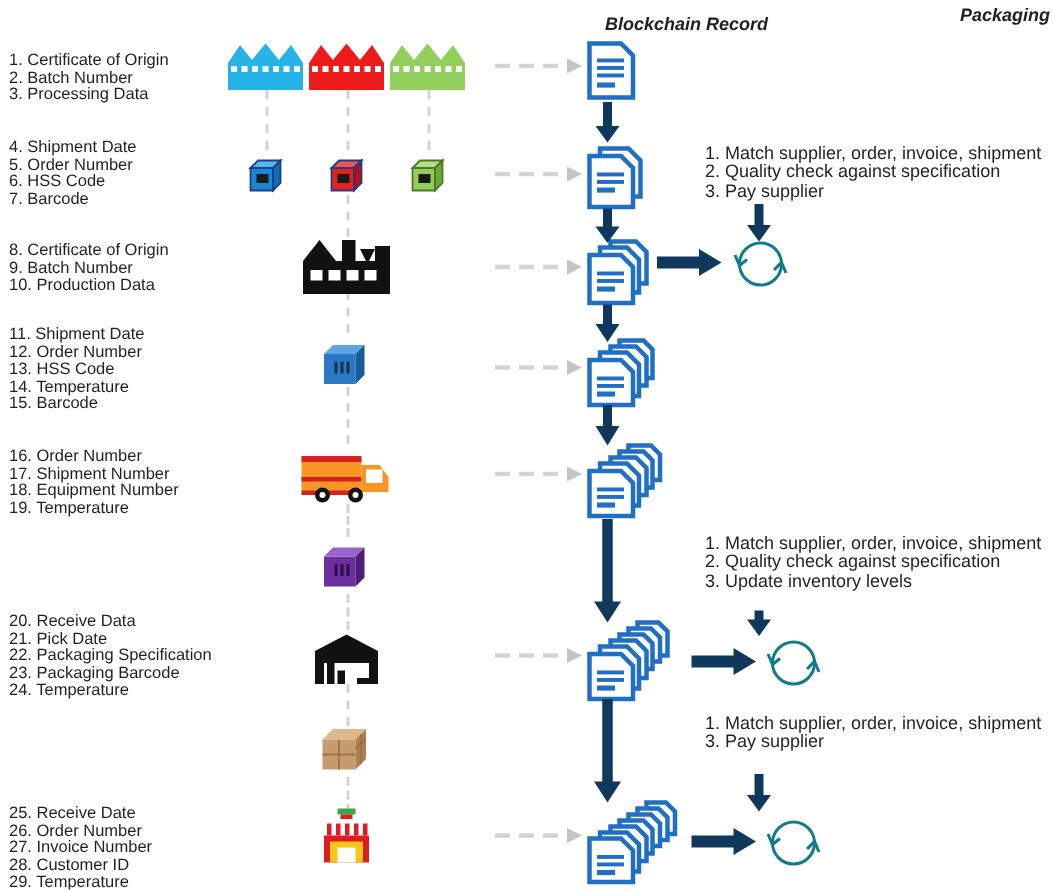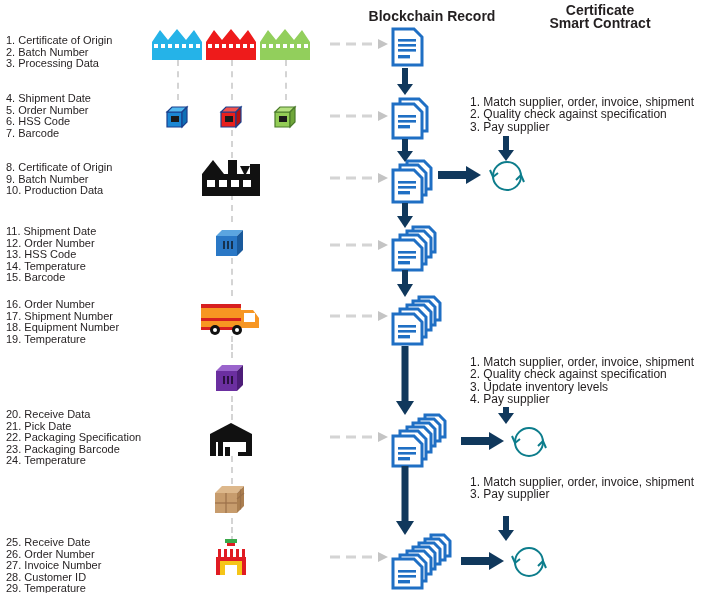--- a/index.html
+++ b/index.html
@@ -1,33 +1,32 @@
 <!DOCTYPE html>
 <html><head>
 <meta charset="utf-8">
 <style>
   html,body{margin:0;padding:0;background:#ffffff;}
   body{width:702px;height:593px;position:relative;overflow:hidden;
        font-family:"Liberation Sans","DejaVu Sans",sans-serif;color:#231f20;}
   .abs{position:absolute;}
-  .hdr{font-weight:bold;font-size:14px;text-align:center;line-height:13px;color:#231f20;}
+  .hdr{font-style:italic;font-weight:bold;font-size:12px;text-align:right;line-height:13px;color:#231f20;}
   .lbl{font-size:11px;line-height:11.6px;color:#231f20;white-space:nowrap;}
   .lbl div{display:block;}
   .sc{font-size:12px;line-height:12.4px;color:#231f20;white-space:nowrap;}
   .vdash{position:absolute;width:0;border-left:2px dashed #d4d4d4;}
   svg{display:block;overflow:visible;}
 </style>
 </head>
 <body>
 
 <div class="abs hdr" style="left:352px;top:10px;width:160px;">Blockchain Record</div>
 
 <div class="abs hdr" style="left:500px;top:4px;width:200px;">
-  <div>Certificate</div>
-  <div>Smart Contract</div>
+  <div>Packaging</div>
 </div>
 
 <div class="abs lbl" style="left:6px;top:35px;">
   <div>1.  Certificate of Origin</div>
   <div>2.  Batch Number</div>
   <div>3.  Processing Data</div>
 </div>
 
 <div class="abs lbl" style="left:6px;top:93px;">
   <div>4. Shipment Date</div>
@@ -35,21 +34,21 @@
   <div>6. HSS Code</div>
   <div>7. Barcode</div>
 </div>
 
 <div class="abs lbl" style="left:6px;top:162px;">
   <div>8. Certificate of Origin</div>
   <div>9. Batch Number</div>
   <div>10. Production Data</div>
 </div>
 
-<div class="abs lbl" style="left:6px;top:226px;">
+<div class="abs lbl" style="left:6px;top:218px;">
   <div>11. Shipment Date</div>
   <div>12. Order Number</div>
   <div>13. HSS Code</div>
   <div>14. Temperature</div>
   <div>15. Barcode</div>
 </div>
 
 <div class="abs lbl" style="left:6px;top:299px;">
   <div>16. Order Number</div>
   <div>17. Shipment Number</div>
@@ -386,21 +385,20 @@
     <path d="M34 18 A14 14 0 0 1 20 32 A14 14 0 0 1 6 18"></path>
     <path d="M3 12 L6 19 L11 15"></path>
     <path d="M29 22 L34 17 L37 24"></path>
   </g>
 </svg>
 
 <div class="abs sc" style="left:470px;top:356px;">
   <div>1. Match supplier, order, invoice, shipment</div>
   <div>2. Quality check against specification</div>
   <div>3. Update inventory levels</div>
-  <div>4. Pay supplier</div>
 </div>
 <svg class="abs" style="left:498px;top:407px;" width="16" height="18" viewBox="0 0 16 18">
   <rect x="5" y="0" width="6" height="8" fill="#10385c"></rect>
   <path d="M0 6 L16 6 L8 17 Z" fill="#10385c"></path>
 </svg>
 <svg class="abs" style="left:461px;top:430px;" width="44" height="22" viewBox="0 0 44 22">
   <rect x="0" y="7" width="31" height="8" fill="#10385c"></rect>
   <path d="M28 2 L43 11 L28 20 Z" fill="#10385c"></path>
 </svg>
 <svg class="abs" style="left:509px;top:424px;" width="40" height="36" viewBox="0 0 40 36">

